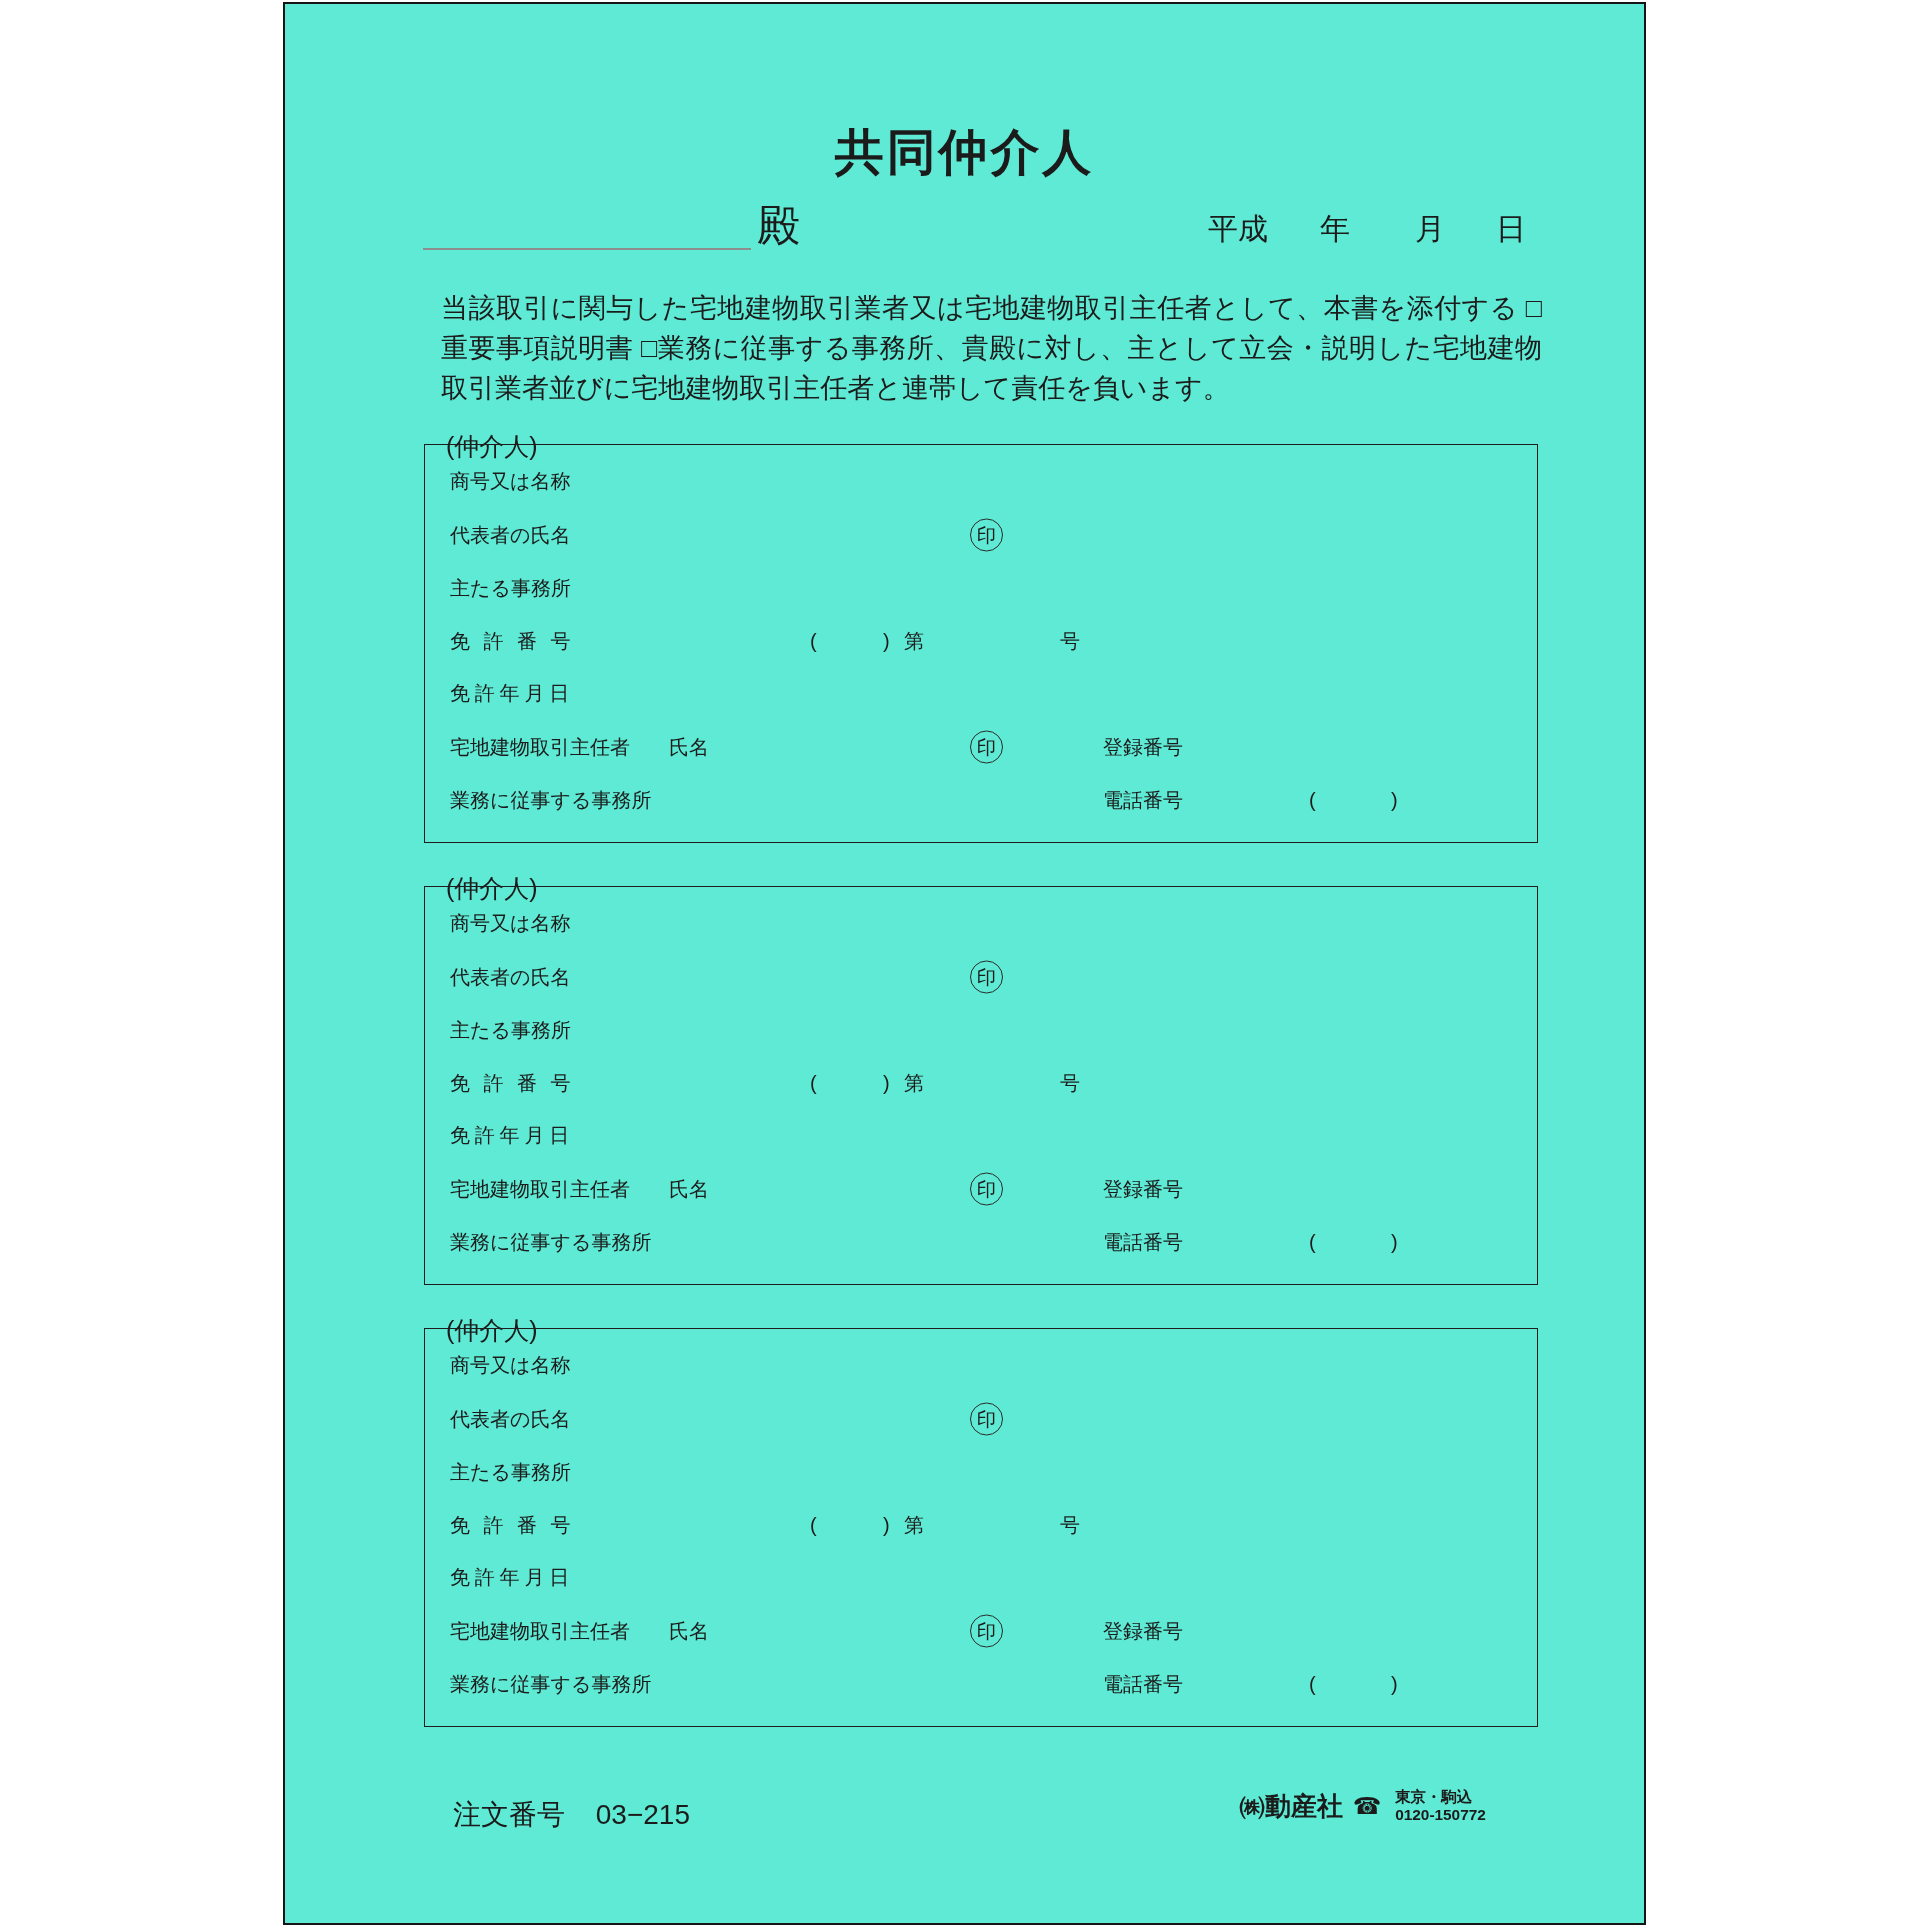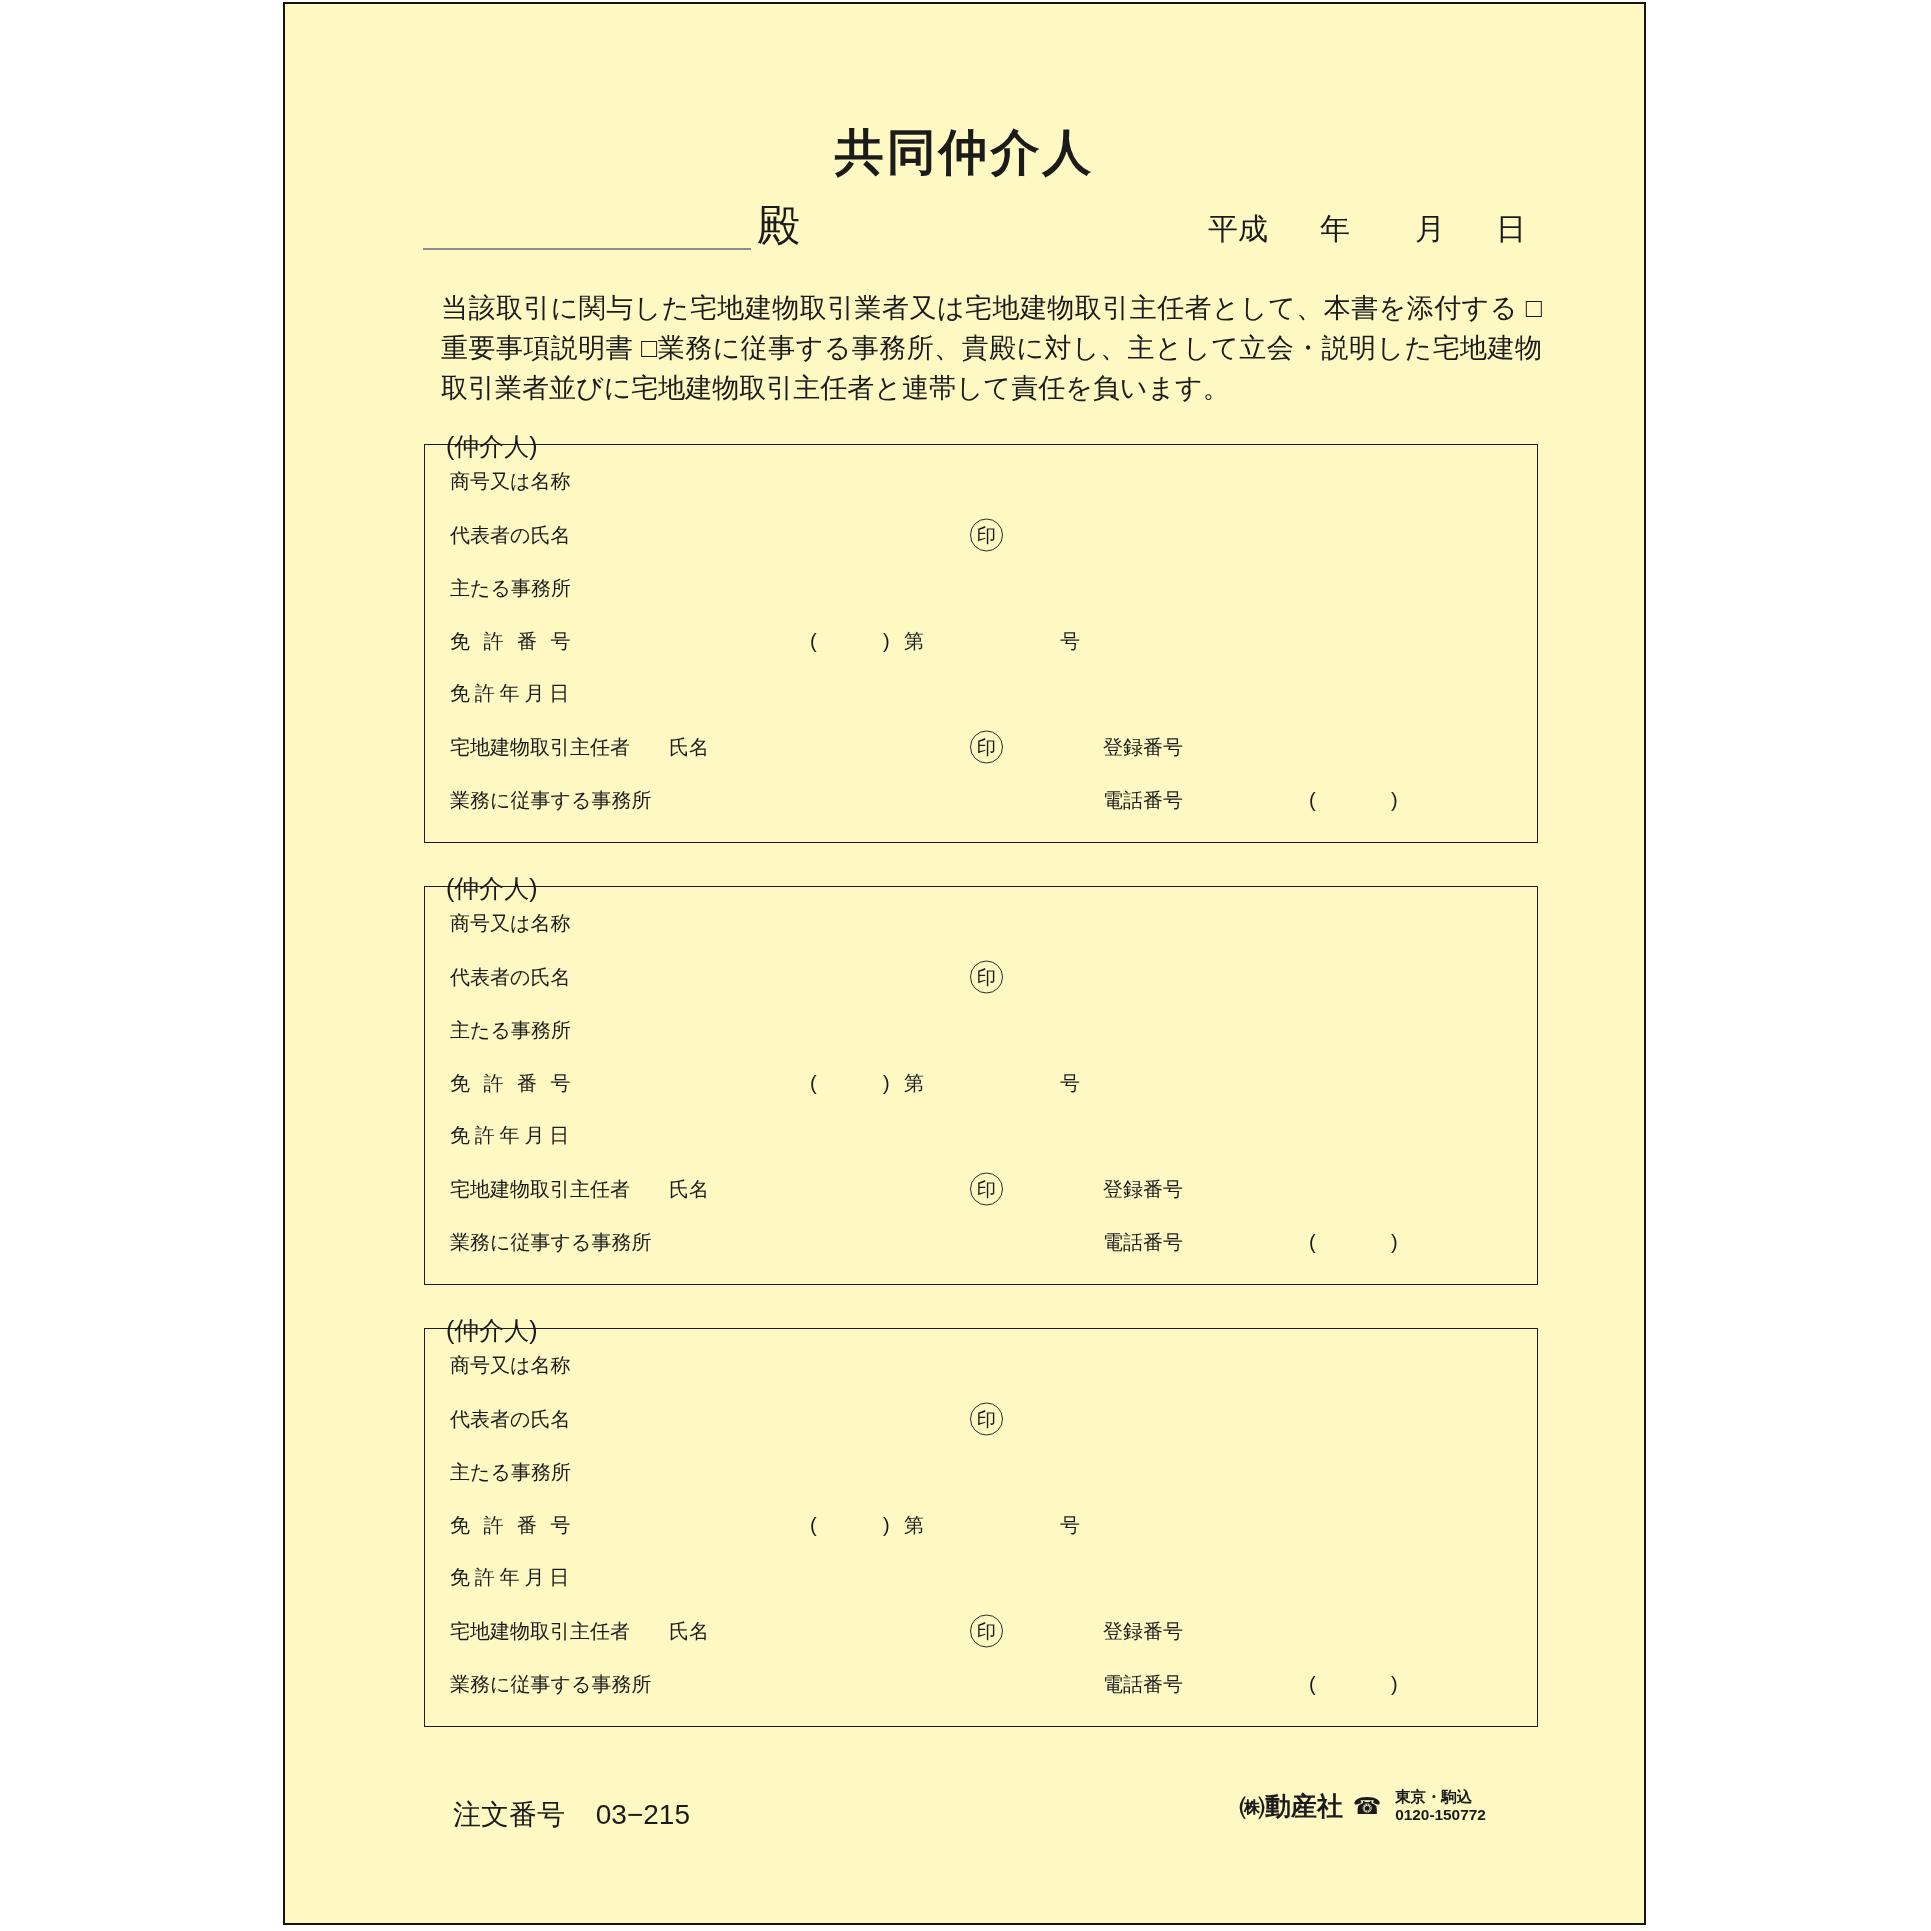--- a/index.html
+++ b/index.html
@@ -1,20 +1,20 @@
 <!DOCTYPE html>
 <html><head>
 <meta charset="utf-8">
 <style>
   html,body{margin:0;padding:0;background:#ffffff;}
   body{width:1931px;height:1931px;position:relative;overflow:hidden;
        font-family:"Liberation Sans","DejaVu Sans",sans-serif;color:#1b1b1b;}
 
   .page{position:absolute;left:283px;top:1.9px;width:1363px;height:1923px;
-        border:2.9px solid #151515;box-sizing:border-box;background:#fef9c3;}
+        border:2.9px solid #151515;box-sizing:border-box;background:#5eead4;}
 
   .title{position:absolute;top:116px;left:0;right:0;margin:0;text-align:center;
          font-size:49px;font-weight:600;letter-spacing:2.9px;}
 
   .dono{position:absolute;left:472px;top:193px;font-size:43px;font-weight:500;}
   .addr-underline{position:absolute;left:138px;top:244px;width:328px;height:1.9px;background:#8d8d8d;}
 
   .date-part{position:absolute;top:205px;font-size:30px;font-weight:500;}
   .date-era{left:923px;} .date-year{left:1035px;} .date-month{left:1130px;} .date-day{left:1211px;}
 

